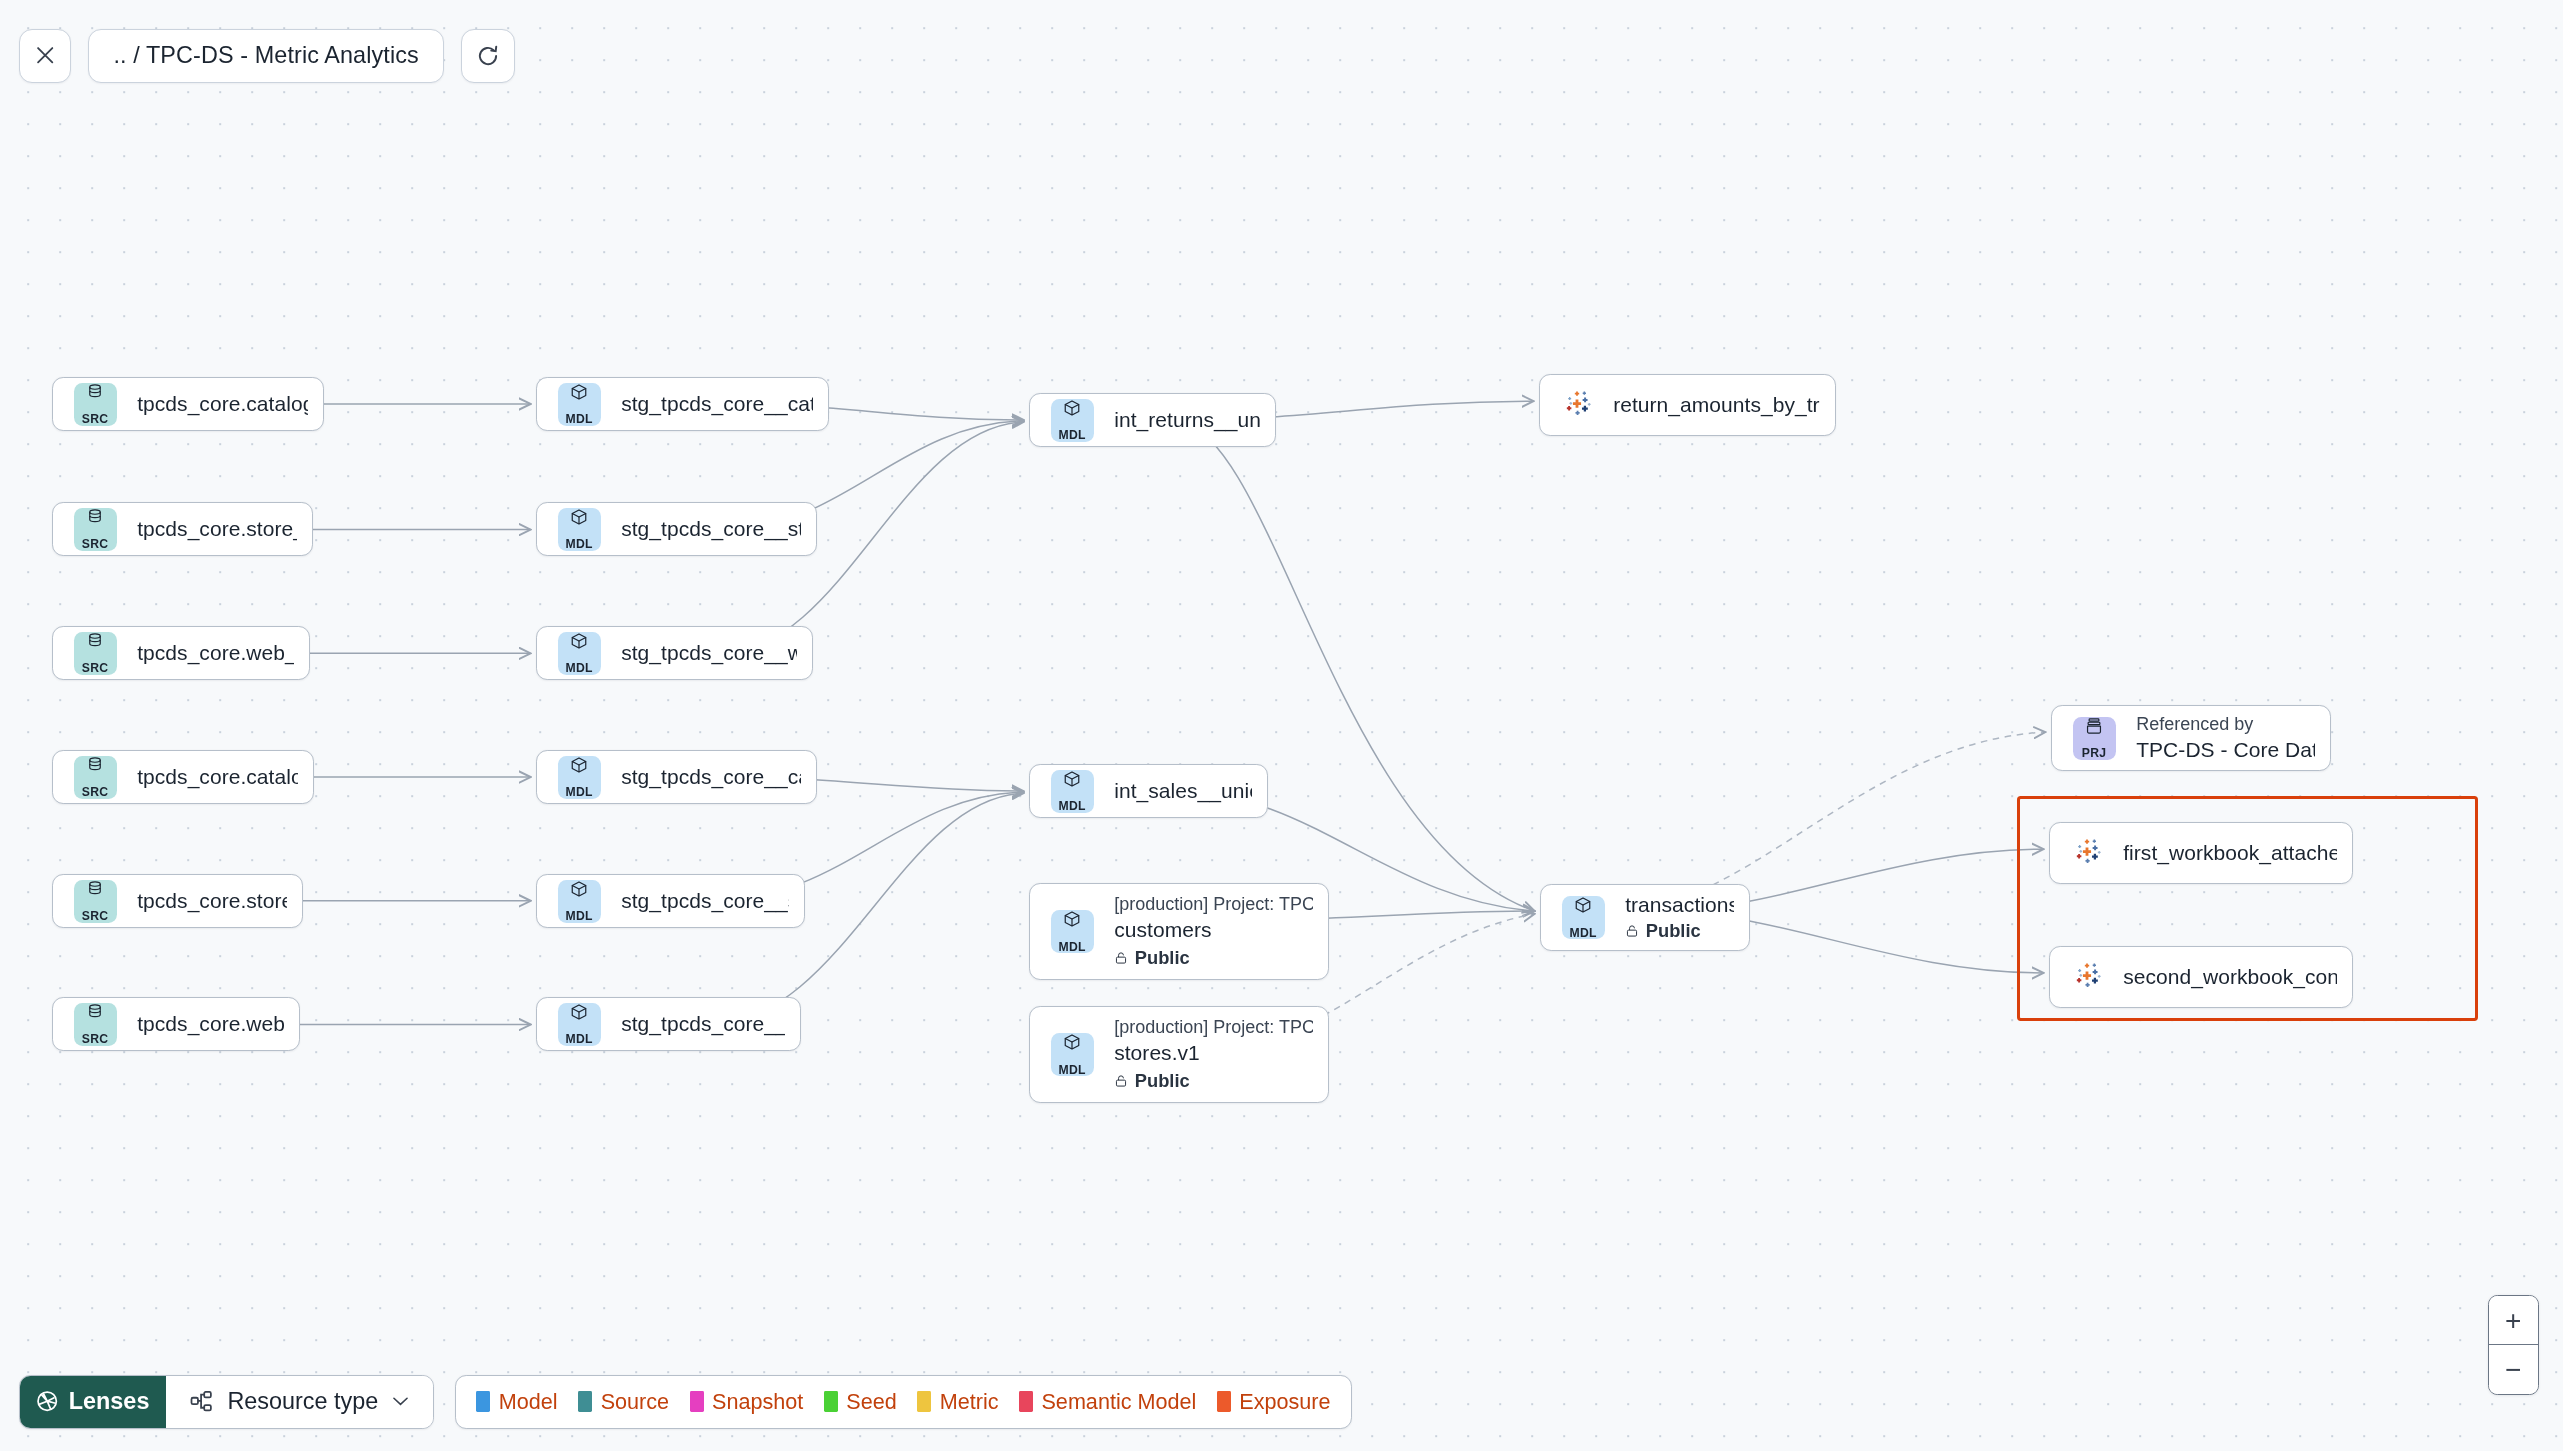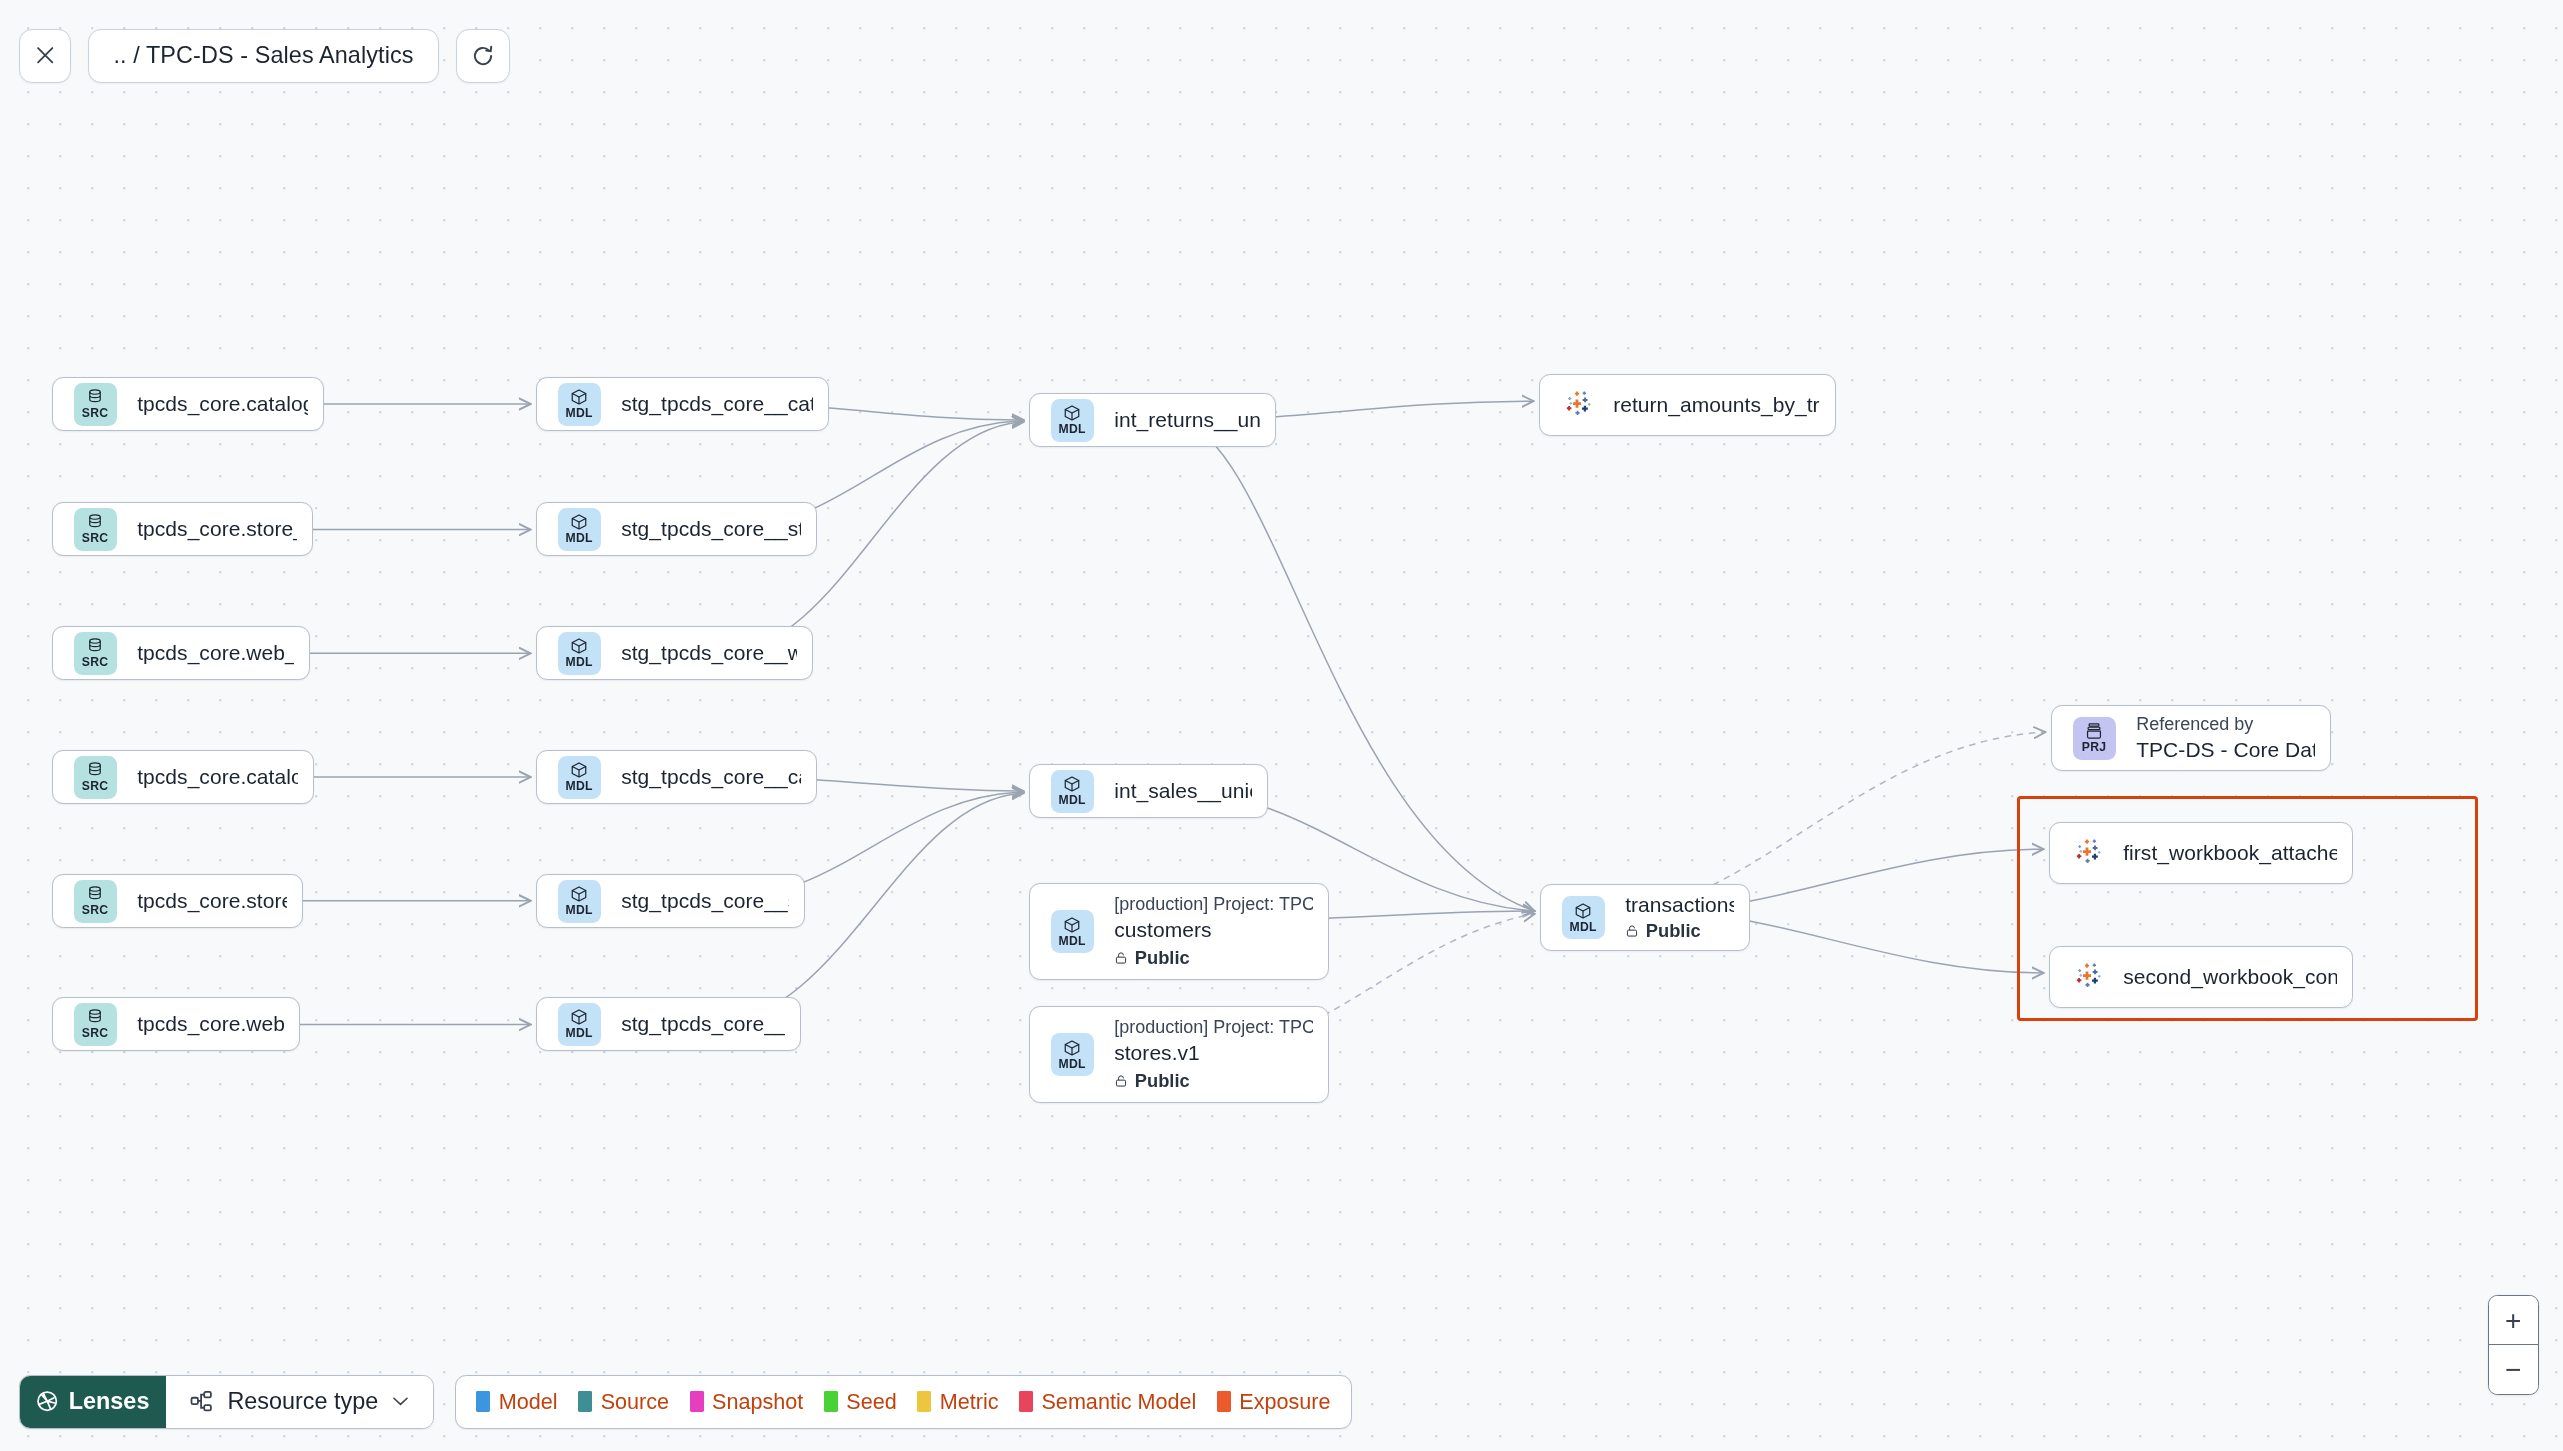--- a/index.html
+++ b/index.html
@@ -64,21 +64,21 @@
     border: 1.5px solid #b6bfca;
     border-radius: 11.2px;
     display:flex; align-items:center;
     box-shadow: 0 0.9px 1.9px rgba(16,24,40,.06);
     cursor: pointer;
     z-index: 10;
   }
   .node .badge {
     width: 43px; height: 43px; flex: 0 0 auto;
     border-radius: 8.4px;
-    display:flex; flex-direction:column; align-items:center; justify-content:center;
+    display:flex; flex-direction:column; align-items:center; justify-content:space-between;
     margin-left: 20.6px;
     gap: 0.9px;
   }
   .badge.src { background:#b5e1e0; }
   .badge.mdl { background:#c3e1f7; }
   .badge.prj { background:#c3c4f2; }
   .badge svg { width:18px; height:18px; display:block; }
   .badge .tag { font-size: 12.2px; font-weight: 700; color:#1b2430; letter-spacing:0.3px; line-height:1; }
 
   .node .body { margin-left: 20.6px; margin-right:15px; min-width:0; overflow:hidden; }
@@ -167,21 +167,21 @@
 
 <div id="app">
 
   <div class="topbar">
     <div class="btn-shell close-btn">
       <svg viewBox="0 0 24 24" fill="none" stroke="#39414e" stroke-width="1.8" stroke-linecap="round">
         <path d="M5 5 L19 19 M19 5 L5 19"></path>
       </svg>
     </div>
 
-    <div class="btn-shell breadcrumb">.. / TPC-DS - Sales Analytics</div>
+    <div class="btn-shell breadcrumb">.. / TPC-DS - Metric Analytics</div>
 
 
     <div class="btn-shell refresh-btn">
       <svg viewBox="0 0 24 24" fill="none" stroke="#39414e" stroke-width="1.8" stroke-linecap="round">
         <path d="M19.5 12a7.5 7.5 0 1 1-2.3-5.4"></path>
         <path d="M19.6 3.4 L19.1 7.6 L15 7"></path>
       </svg>
     </div>
   </div>
 

